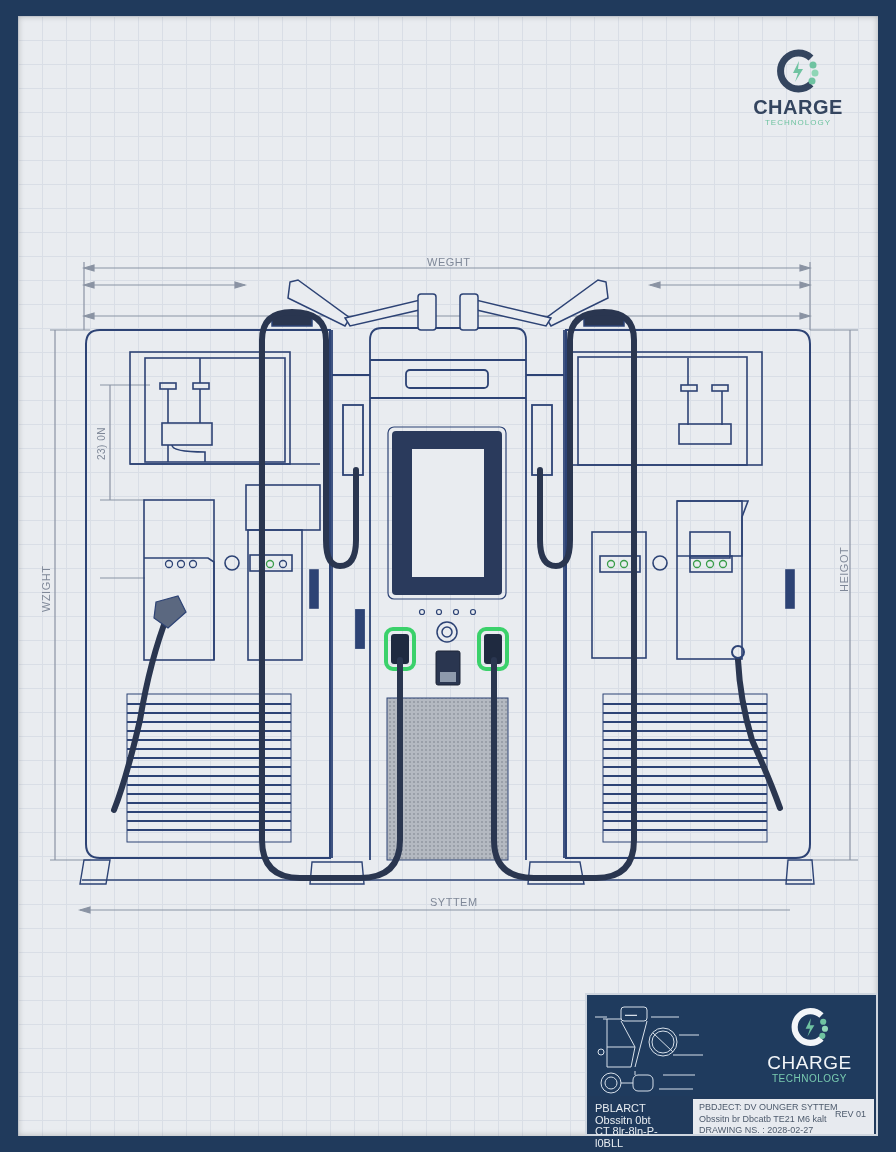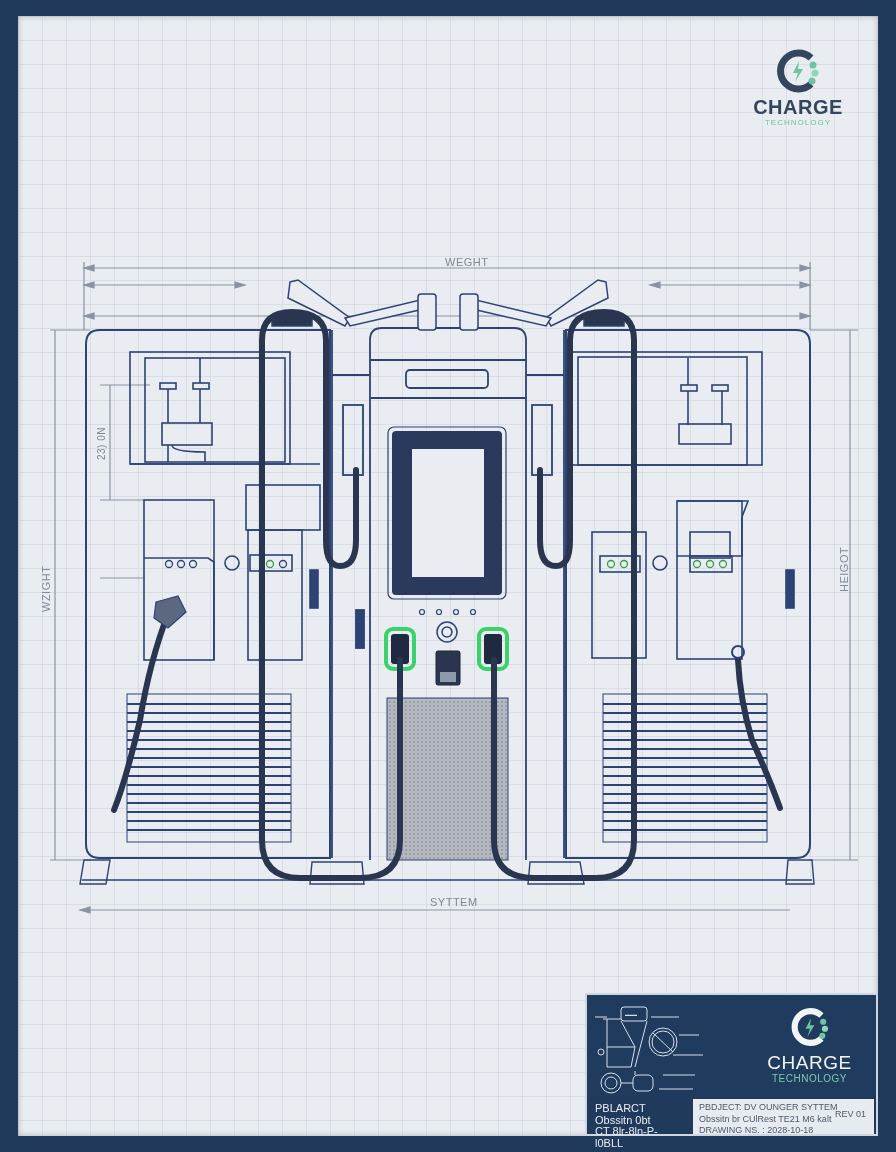--- a/index.html
+++ b/index.html
@@ -232,21 +232,21 @@
     <path d="M494 660 L494 840 Q494 878 534 878 L596 878 Q634 878 634 840 L634 340 Q634 312 604 312 Q570 312 570 340 L570 540 Q570 566 556 566 Q540 566 540 540 L540 470"></path>
     <path d="M168 614 Q150 660 140 720 Q126 780 114 810"></path>
     <path d="M738 660 Q740 700 752 740 Q770 780 780 808"></path>
   </g>
   <g fill="#2a3650" stroke="#2d4375" stroke-width="1.2">
     <path d="M156 602 L178 596 L186 612 L168 628 L154 618 Z" fill="#5b6880"></path>
     <circle cx="738" cy="652" r="6" fill="none" stroke-width="2"></circle>
   </g>
 </svg>
 
-<div class="dim-label" style="left:445px;top:256px;">WEGHT</div>
+<div class="dim-label" style="left:427px;top:256px;">WEGHT</div>
 <div class="dim-label" style="left:430px;top:896px;">SYTTEM</div>
 <div class="dim-label vert" style="left:40px;top:612px;">WZIGHT</div>
 <div class="dim-label vert" style="left:838px;top:592px;">HEIGOT</div>
 <div class="dim-label vert" style="left:96px;top:460px;font-size:10px;">23) 0N</div>
 
 <div class="title-block">
   <div class="tb-top">
     <svg width="130" height="100" viewBox="0 0 130 100" style="position:absolute;left:4px;top:2px;">
       <g stroke="#d7e0ea" stroke-width="1" fill="none">
         <rect x="30" y="10" width="26" height="14" rx="3"></rect>
@@ -283,17 +283,17 @@
       <div class="sub">TECHNOLOGY</div>
     </div>
   </div>
   <div class="tb-left">
     <div>PBLARCT</div>
     <div>Obssitn 0bt</div>
     <div>CT 8lr-8ln-P-l0BLL</div>
   </div>
   <div class="tb-right">
     <div>PBDJECT: DV OUNGER SYTTEM</div>
-    <div>Obssitn br  CUlRest TE21 M6 kalt</div>
-    <div>DRAWING NS. : 2028-10-18</div>
+    <div>Obssitn br  Dbcatb TE21 M6 kalt</div>
+    <div>DRAWING NS. : 2028-02-27</div>
     <div class="tb-rev">REV 01</div>
   </div>
 </div>
 
 </body></html>

